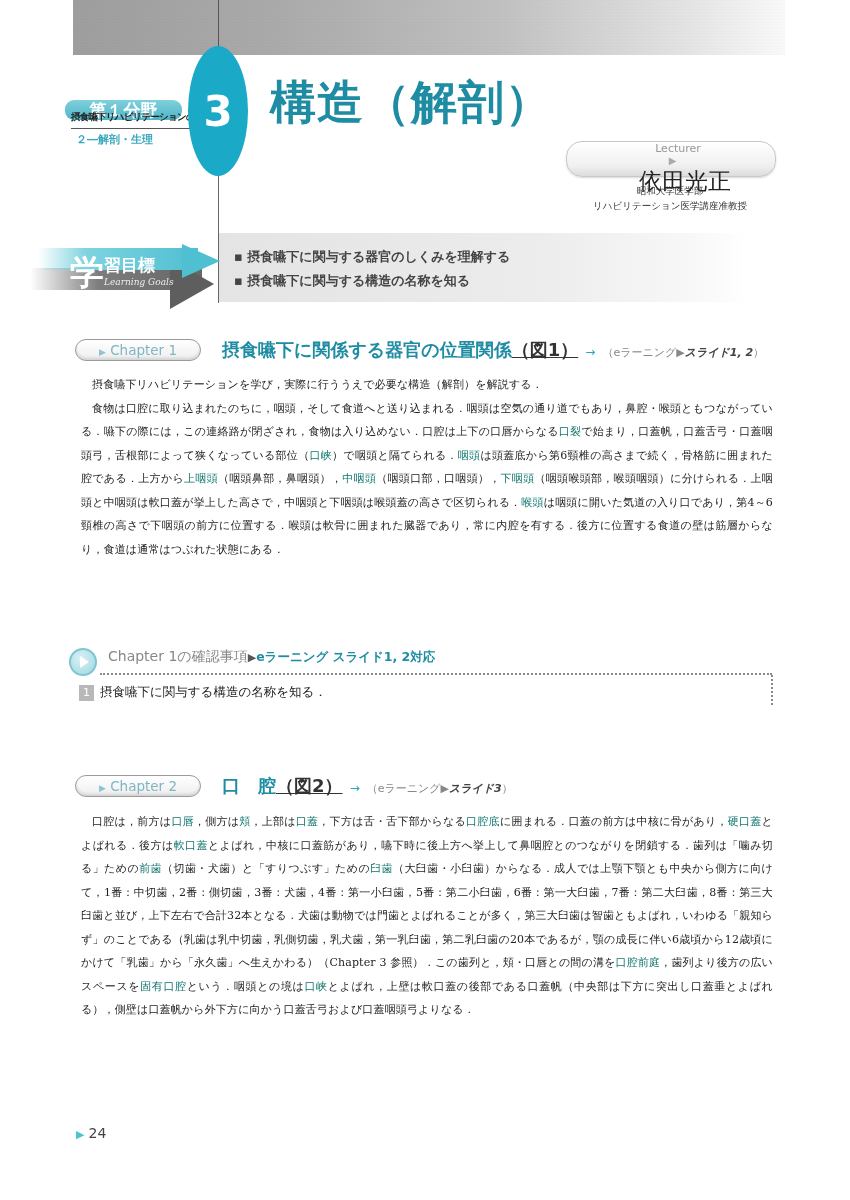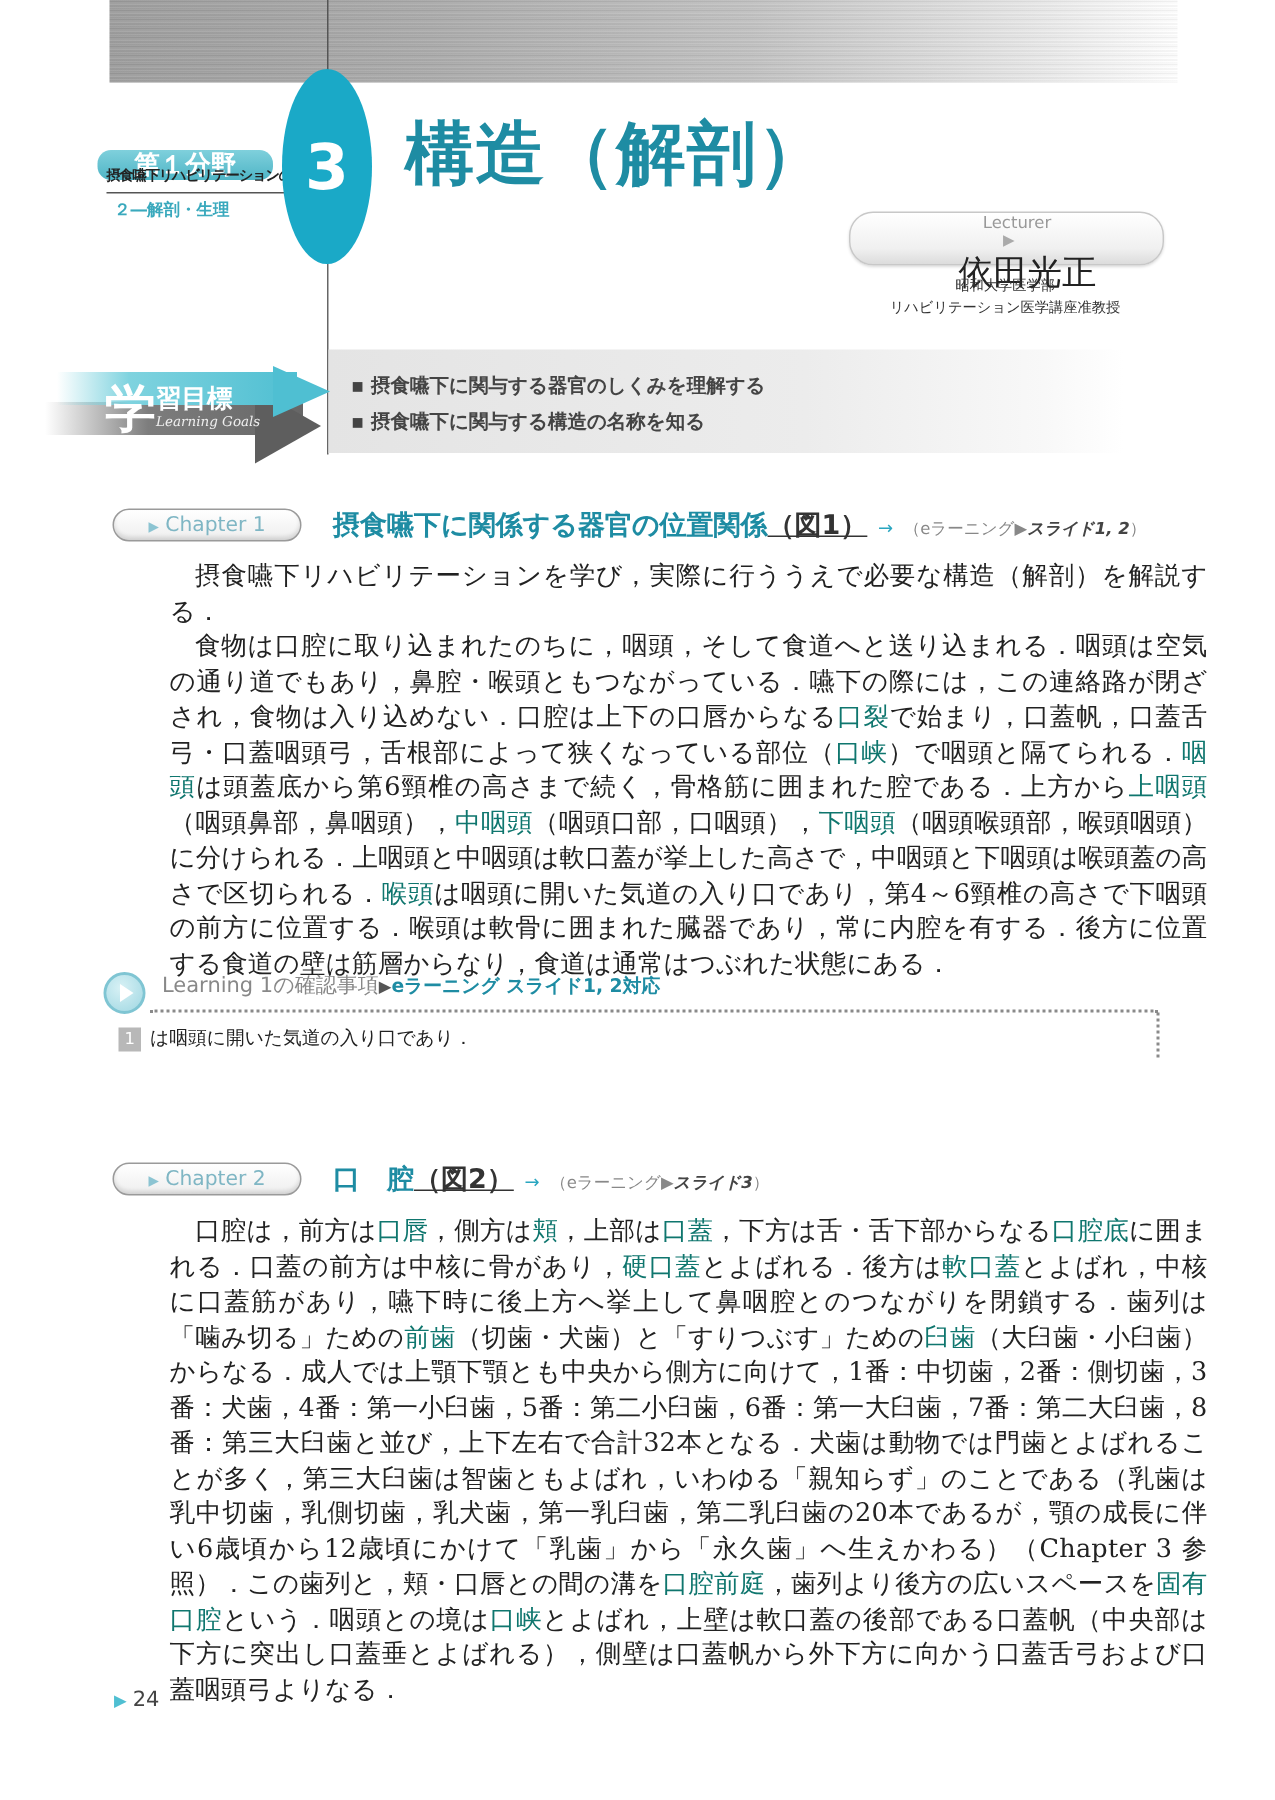--- a/index.html
+++ b/index.html
@@ -62,22 +62,22 @@
     box-shadow: inset 0 -2px 3px rgba(0,0,0,0.12); font-family: "DejaVu Sans", sans-serif; font-size: 13.5px;
     color: #7fb6c4; text-align: center; line-height: 20px; }
   .chapter-pill .tri { font-size: 9px; color: #8cc4d2; }
   .chapter-heading { position: absolute; font-family: "DejaVu Sans", sans-serif; white-space: nowrap; }
   .ch-title { font-size: 18px; font-weight: bold; color: #1e8ca3; }
   .ch-fig { font-size: 18px; font-weight: bold; color: #333; text-decoration: underline; }
   .ch-arrow { font-size: 12px; color: #2aa6c0; margin: 0 2px; }
   .ch-ref { font-size: 11px; color: #888; }
   .ch-ref b { color: #444; font-style: italic; }
 
-  .body-text { position: absolute; left: 81px; width: 692px; font-size: 17px; line-height: 23.5px; color: #222;
-    text-align: justify; letter-spacing: 0.15px; margin-left: 32px; }
+  .body-text { position: absolute; left: 81px; width: 692px; font-size: 11px; line-height: 23.5px; color: #222;
+    text-align: justify; letter-spacing: 0.15px; }
   .body-text p { margin: 0; text-indent: 1em; }
   .kw { color: #0f766e; }
 
   .check-icon { position: absolute; left: 69px; top: 648px; width: 28px; height: 28px; border-radius: 50%;
     background: radial-gradient(circle at 40% 35%, #d8f1f5, #9fd7e2); border: 2px solid #7fc5d3;
     box-sizing: border-box; display: flex; align-items: center; justify-content: center; }
   .check-icon .play { width: 0; height: 0; border-top: 6px solid transparent; border-bottom: 6px solid transparent;
     border-left: 9px solid #fff; margin-left: 3px; }
   .check-title { position: absolute; left: 108px; top: 648px; font-family: "DejaVu Sans", sans-serif;
     font-size: 14px; color: #888; white-space: nowrap; }
@@ -142,26 +142,26 @@
 
 <div class="body-text" id="ch1-body" style="top:373px">
     <p><span>摂食嚥下リハビリテーションを学び，実際に行ううえで必要な構造（解剖）を解説する．</span></p>
     <p><span>食物は口腔に取り込まれたのちに，咽頭，そして食道へと送り込まれる．咽頭は空気の通り道でもあり，鼻腔・喉頭ともつながっている．嚥下の際には，この連絡路が閉ざされ，食物は入り込めない．口腔は上下の口唇からなる</span><span class="kw">口裂</span><span>で始まり，口蓋帆，口蓋舌弓・口蓋咽頭弓，舌根部によって狭くなっている部位（</span><span class="kw">口峡</span><span>）で咽頭と隔てられる．</span><span class="kw">咽頭</span><span>は頭蓋底から第6頸椎の高さまで続く，骨格筋に囲まれた腔である．上方から</span><span class="kw">上咽頭</span><span>（咽頭鼻部，鼻咽頭），</span><span class="kw">中咽頭</span><span>（咽頭口部，口咽頭），</span><span class="kw">下咽頭</span><span>（咽頭喉頭部，喉頭咽頭）に分けられる．上咽頭と中咽頭は軟口蓋が挙上した高さで，中咽頭と下咽頭は喉頭蓋の高さで区切られる．</span><span class="kw">喉頭</span><span>は咽頭に開いた気道の入り口であり，第4～6頸椎の高さで下咽頭の前方に位置する．喉頭は軟骨に囲まれた臓器であり，常に内腔を有する．後方に位置する食道の壁は筋層からなり，食道は通常はつぶれた状態にある．</span></p>
   </div>
 
 <div class="check-icon">
     <div class="play"></div>
   </div>
 <div class="check-title">
-  <span>Learning 1の確認事項</span><span style="font-size:11px;color:#555">▶</span><span class="slide">eラーニング スライド1, 2対応</span>
+  <span>Chapter 1の確認事項</span><span style="font-size:11px;color:#555">▶</span><span class="slide">eラーニング スライド1, 2対応</span>
 </div>
 <div class="check-dots"></div>
 <div class="check-dots-v"></div>
 <div class="check-num">1</div>
-<div class="check-item">は咽頭に開いた気道の入り口であり．</div>
+<div class="check-item">摂食嚥下に関与する構造の名称を知る．</div>
 
 <div class="chapter-pill" style="top:775px">
   <span class="tri">▶</span>
   <span>Chapter 2</span>
 </div>
 <div class="chapter-heading" style="left:222px; top:774px">
   <span class="ch-title">口　腔</span><span class="ch-fig">（図2）</span>
   <span class="ch-arrow">→</span>
   <span class="ch-ref"><span>（eラーニング</span><span>▶</span><b>スライド3</b><span>）</span></span>
 </div>

